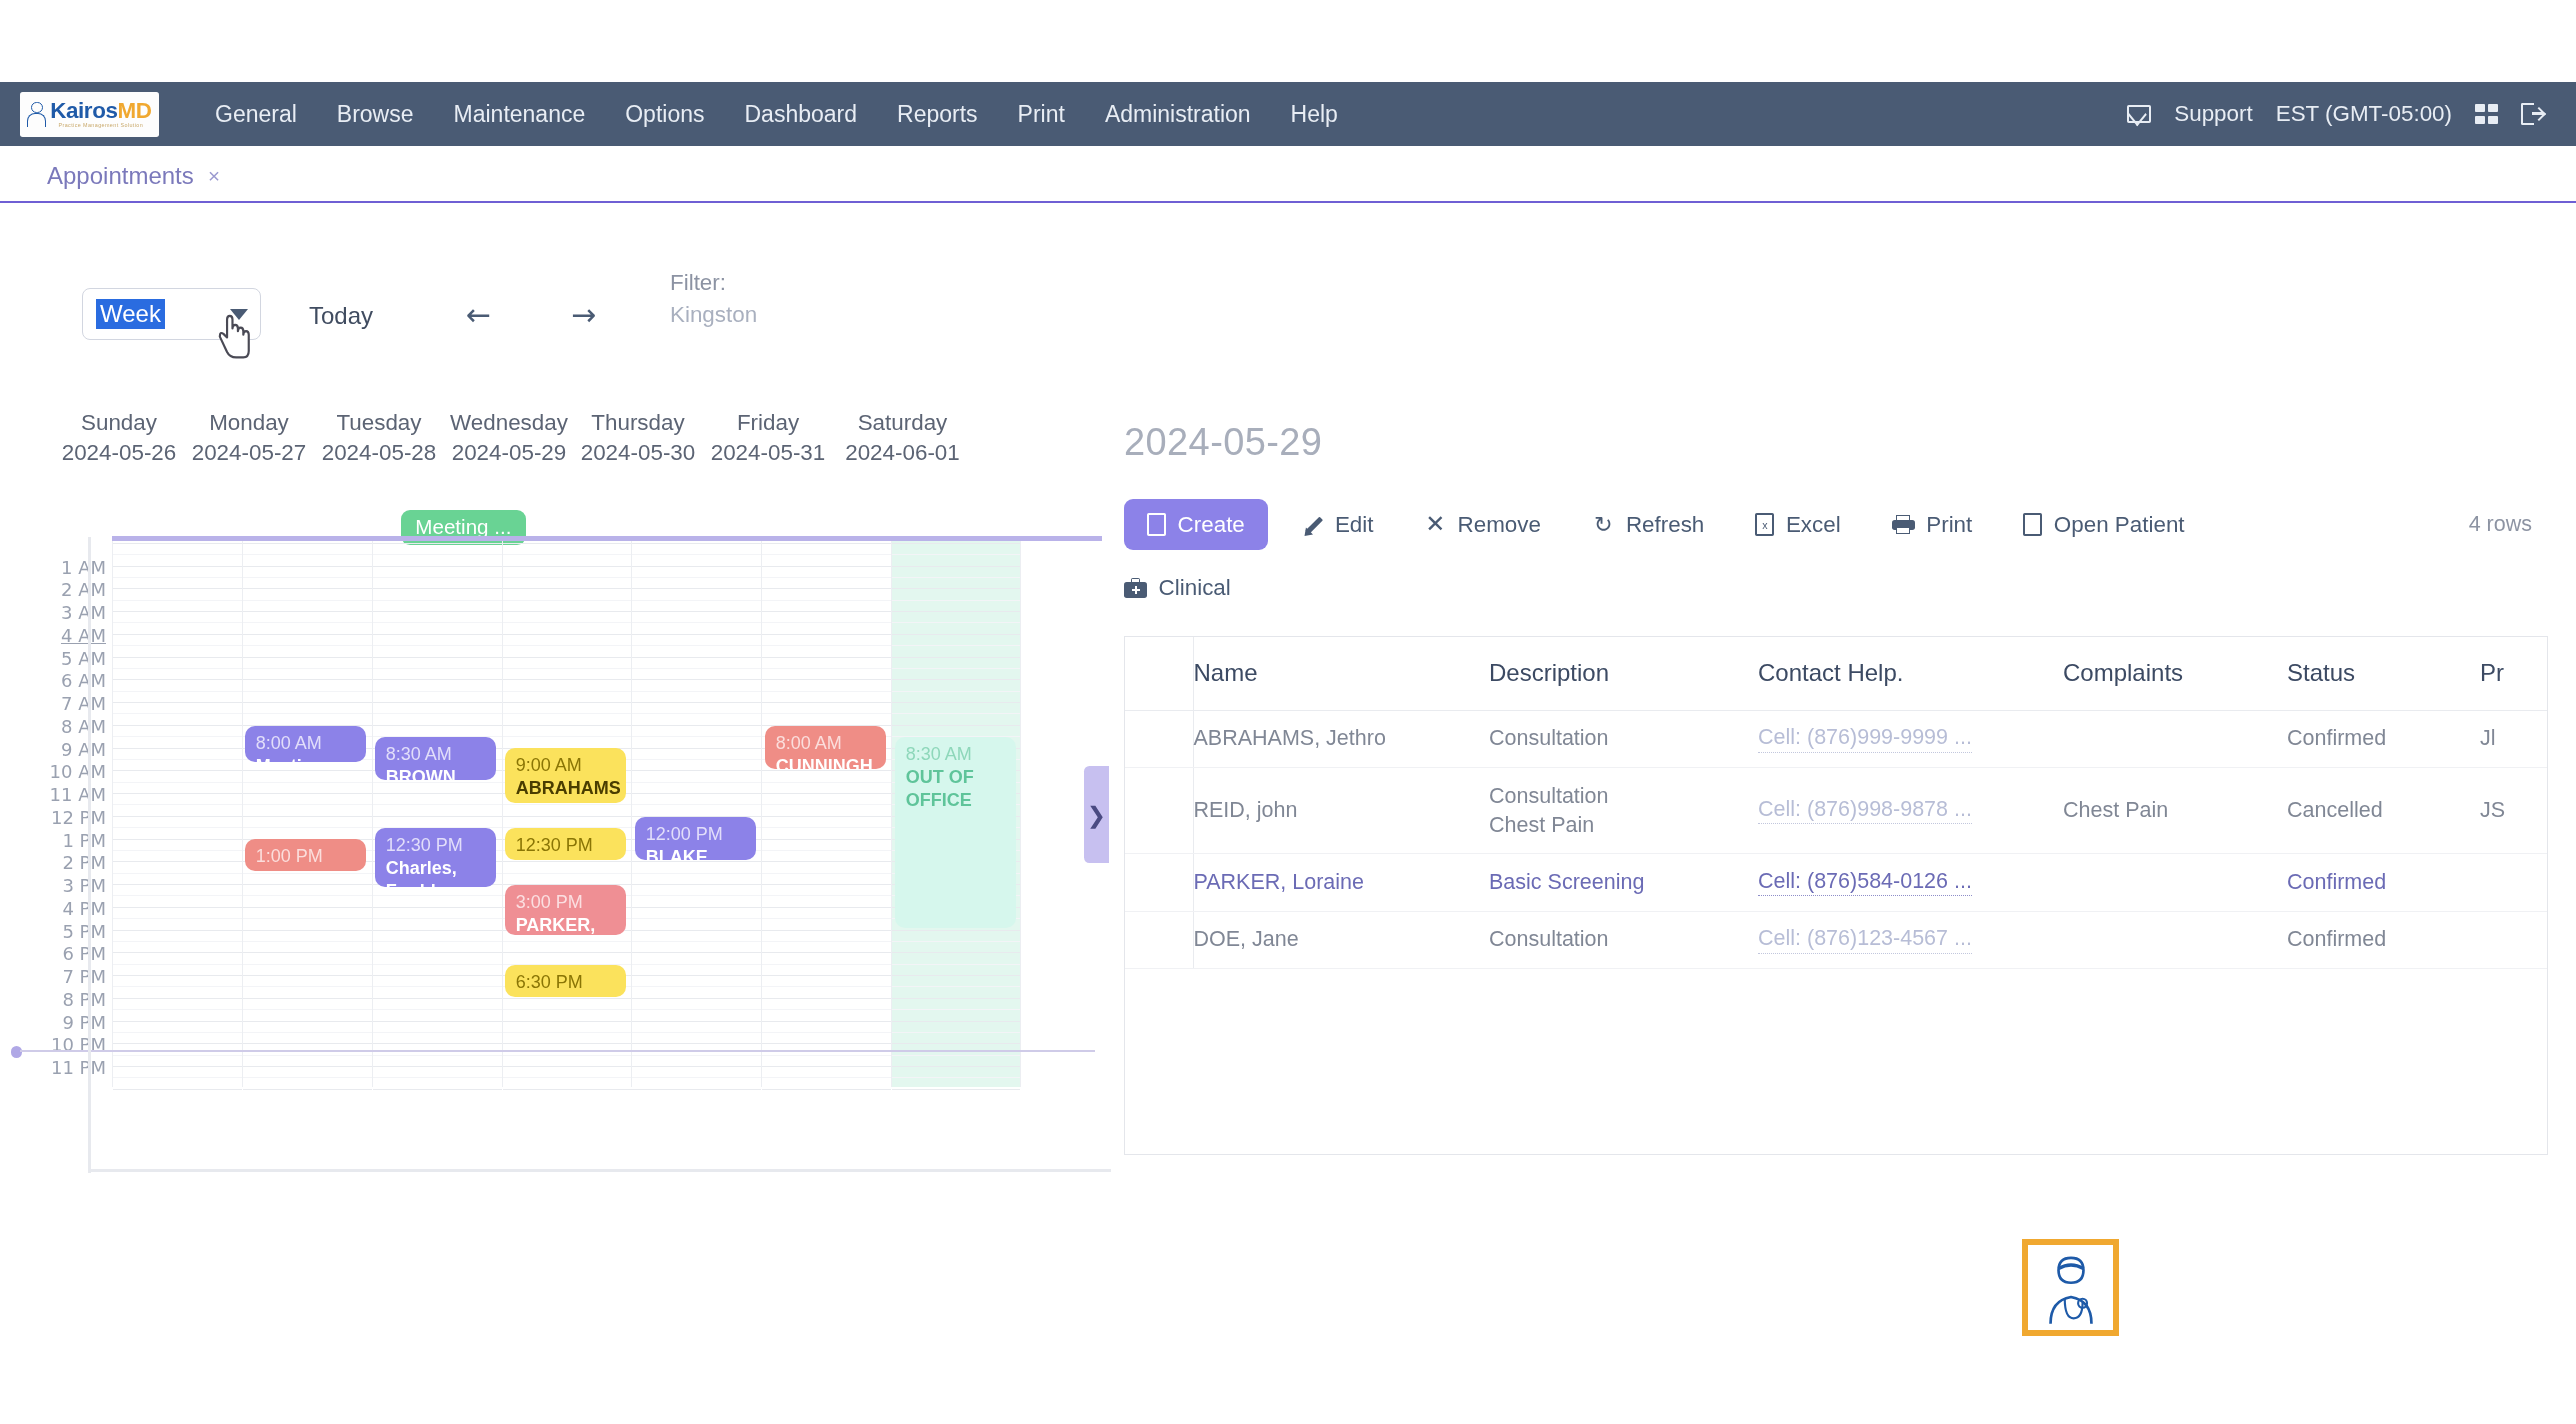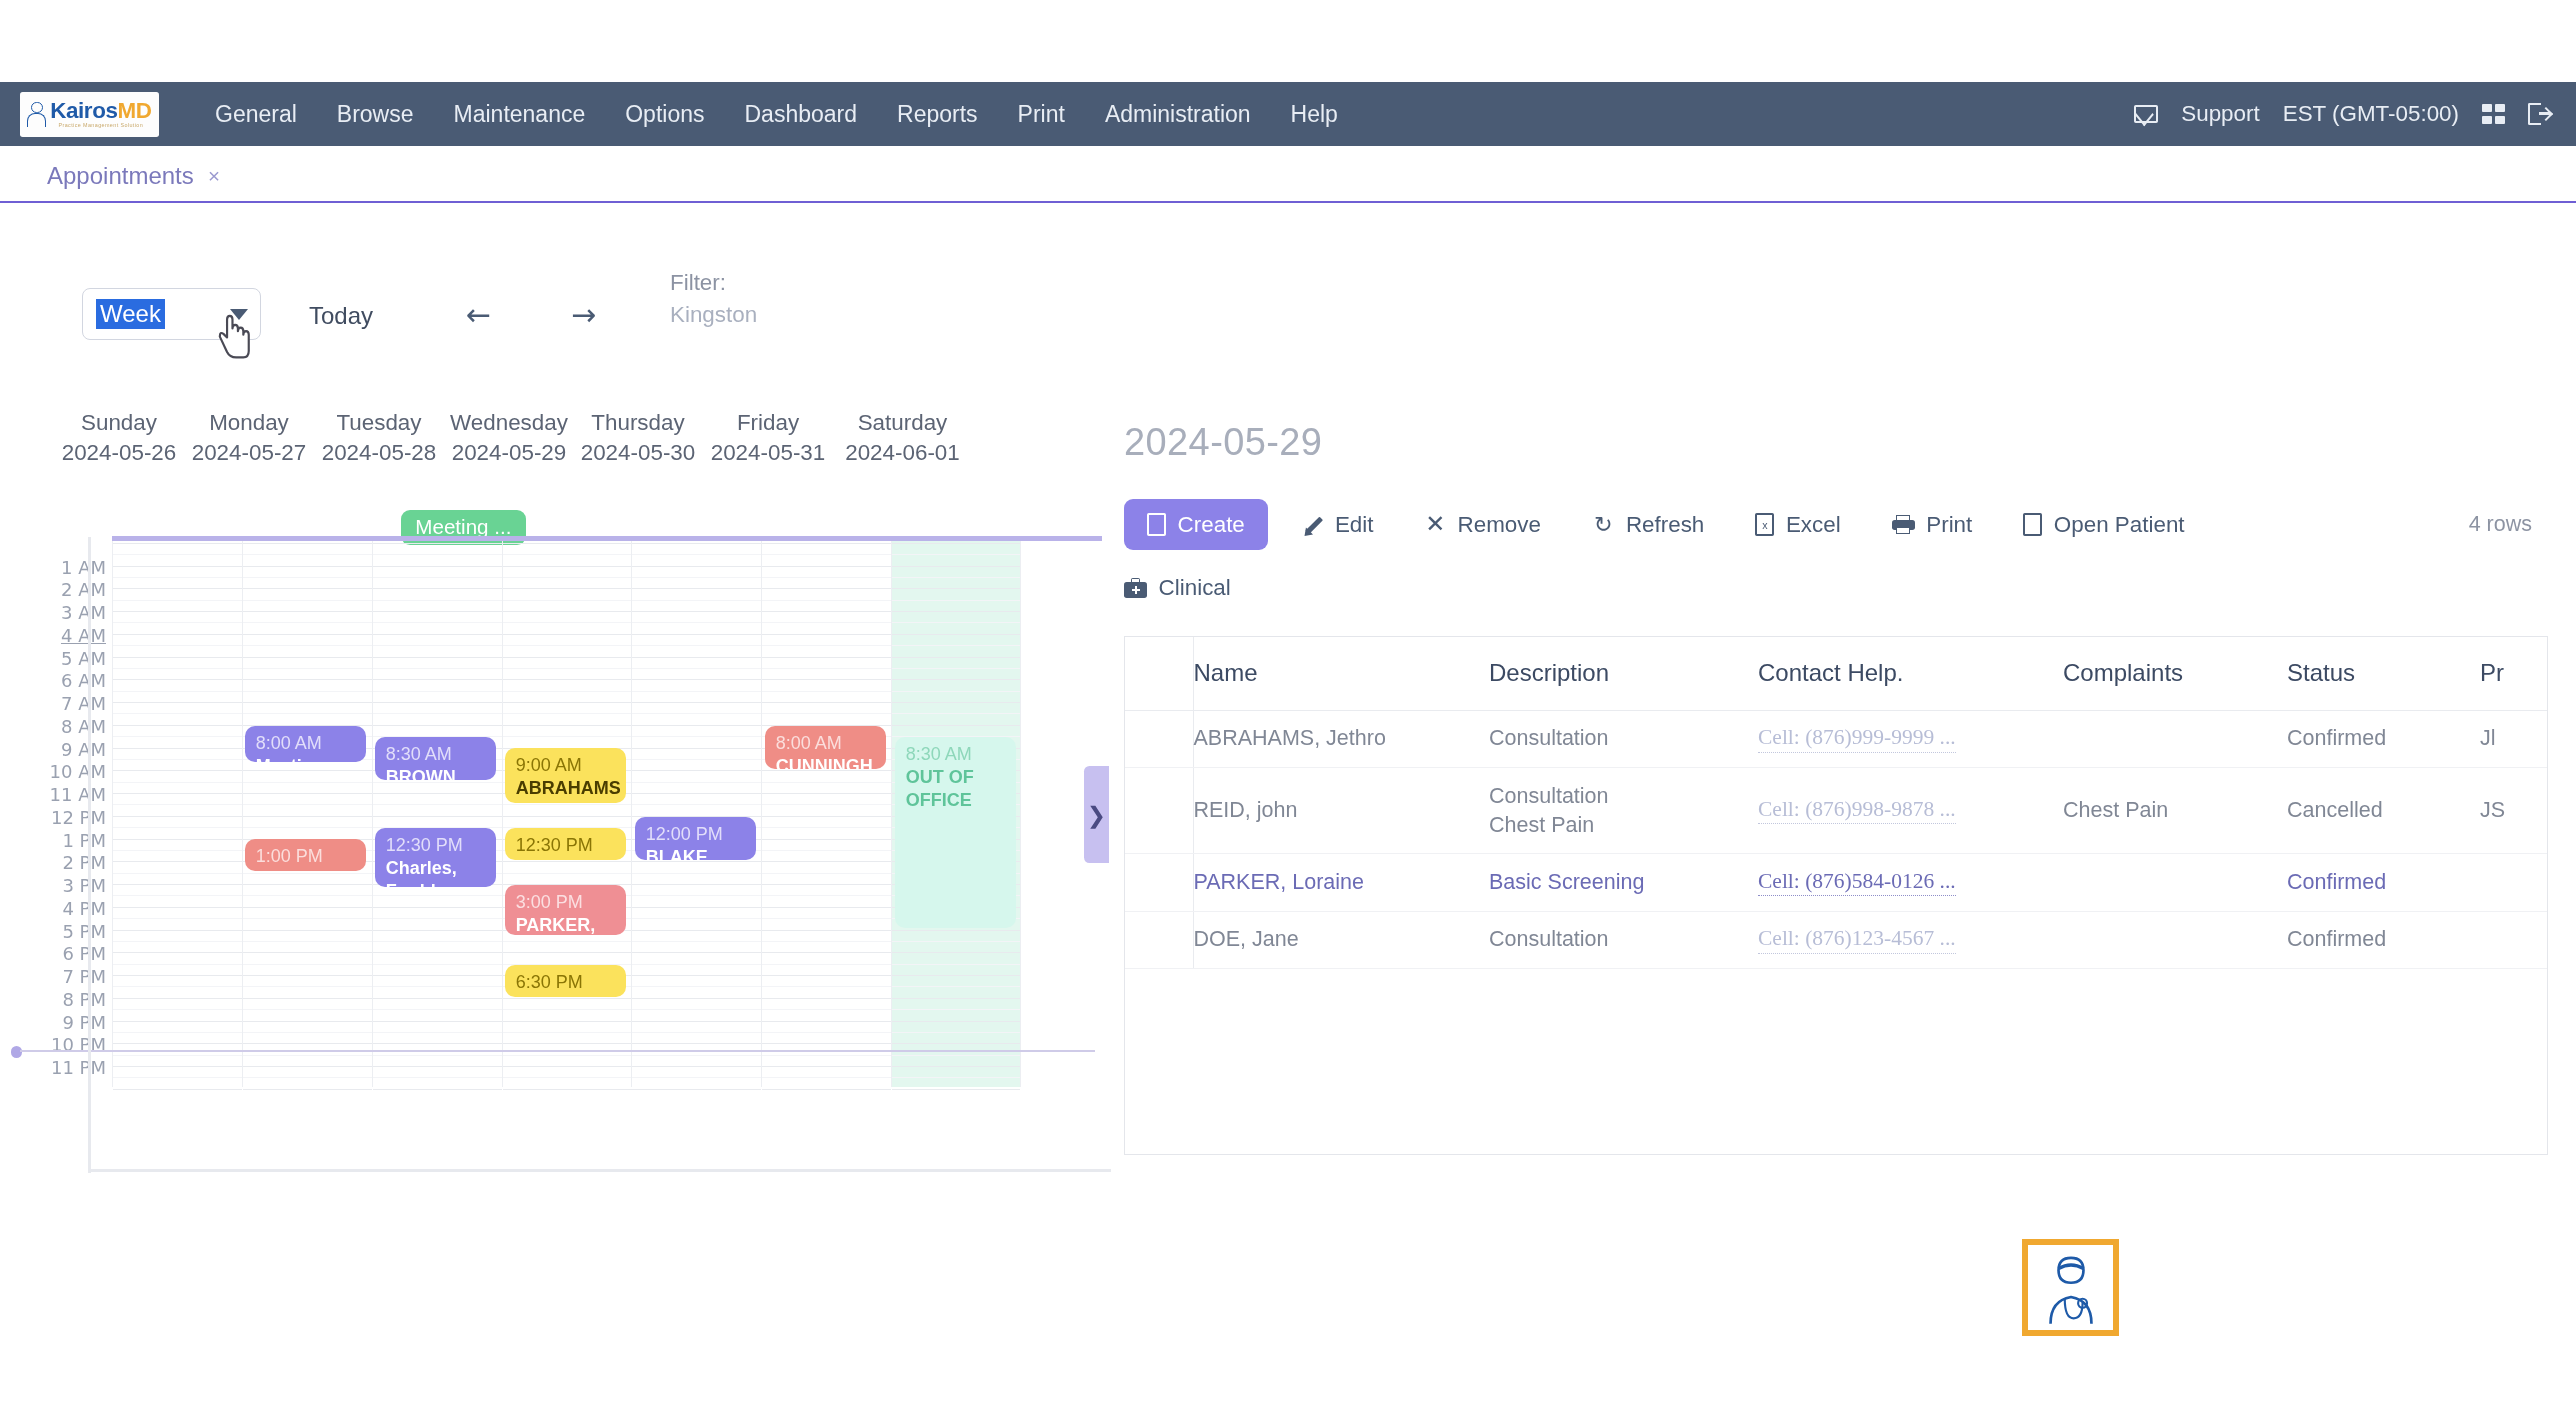--- a/index.html
+++ b/index.html
@@ -30,21 +30,21 @@
   .brand-doc { width: 20px; height: 30px; margin-right: 2.7px; position: relative; }
   .brand-doc .head { position:absolute; left:3.6px; top:2.7px; width:11.6px; height:11.6px; border:1.4px solid #1f5aa8; border-radius:50%; }
   .brand-doc .body { position:absolute; left:0; top:14.3px; width:19px; height:13.4px; border:1.4px solid #1f5aa8; border-bottom:none; border-radius:8px 8px 0 0; }
 
   .nav-links { display: flex; align-items: center; margin-left: 36px; }
   .nav-link {
     color: #e8edf4; font-size: 23px; padding: 9px 20px; cursor: pointer;
     white-space: nowrap;
   }
 
-  .nav-right { margin-left: auto; display: flex; align-items: center; padding-right: 25px; }
+  .nav-right { margin-left: auto; display: flex; align-items: center; padding-right: 32px; }
   .nav-right .nr-item { color: #e8edf4; font-size: 22.4px; margin-left: 23px; display:flex; align-items:center; cursor:pointer; }
   .icon-envelope { width: 24px; height: 18px; border: 2.1px solid #e8edf4; border-radius: 1.8px; position: relative; }
   .icon-envelope:before {
     content:""; position:absolute; left:0.9px; top:0px; width: 12.5px; height: 12.5px;
     border-right: 2.1px solid #e8edf4; border-bottom: 2.1px solid #e8edf4;
     transform: rotate(45deg) skew(6deg,6deg); transform-origin: center;
   }
   .icon-grid { width: 23px; height: 20px; display: grid; grid-template-columns: 1fr 1fr; grid-template-rows: 1fr 1fr; gap: 3.6px; }
   .icon-grid span { background: #e8edf4; border-radius: 0.9px; }
   .icon-logout { width: 23px; height: 21.5px; position: relative; }
@@ -220,21 +220,21 @@
   .col-check { width: 34px; }
   .col-gap   { width: 34px; border-right: 1.3px solid #e9ebef; }
   .col-name  { width: 296px; }
   .col-desc  { width: 269px; }
   .col-contact { width: 305px; }
   .col-compl { width: 224px; }
   .col-status { width: 193px; }
   .col-pr    { width: 72px; }
   tr.sel td { color: #6b6bb5; }
   .contact-link {
-    color: #b7bdd6; border-bottom: 1.8px dotted #c2c7dd; display: inline-block; padding-bottom: 1.8px; font-family: Liberation Serif, serif;
+    color: #b7bdd6; border-bottom: 1.8px dotted #c2c7dd; display: inline-block; padding-bottom: 1.8px;
   }
   tr.sel .contact-link { color: #6b6bb5; border-bottom: 1.8px dotted #8e8ec9; }
   .cell-2line { line-height: 1.32; }
 
   
   .footer-logo {
     position: absolute; left: 2022px; top: 1231px; width: 502px; height: 112px;
     display: flex; align-items: center;
   }
   .fl-frame {

